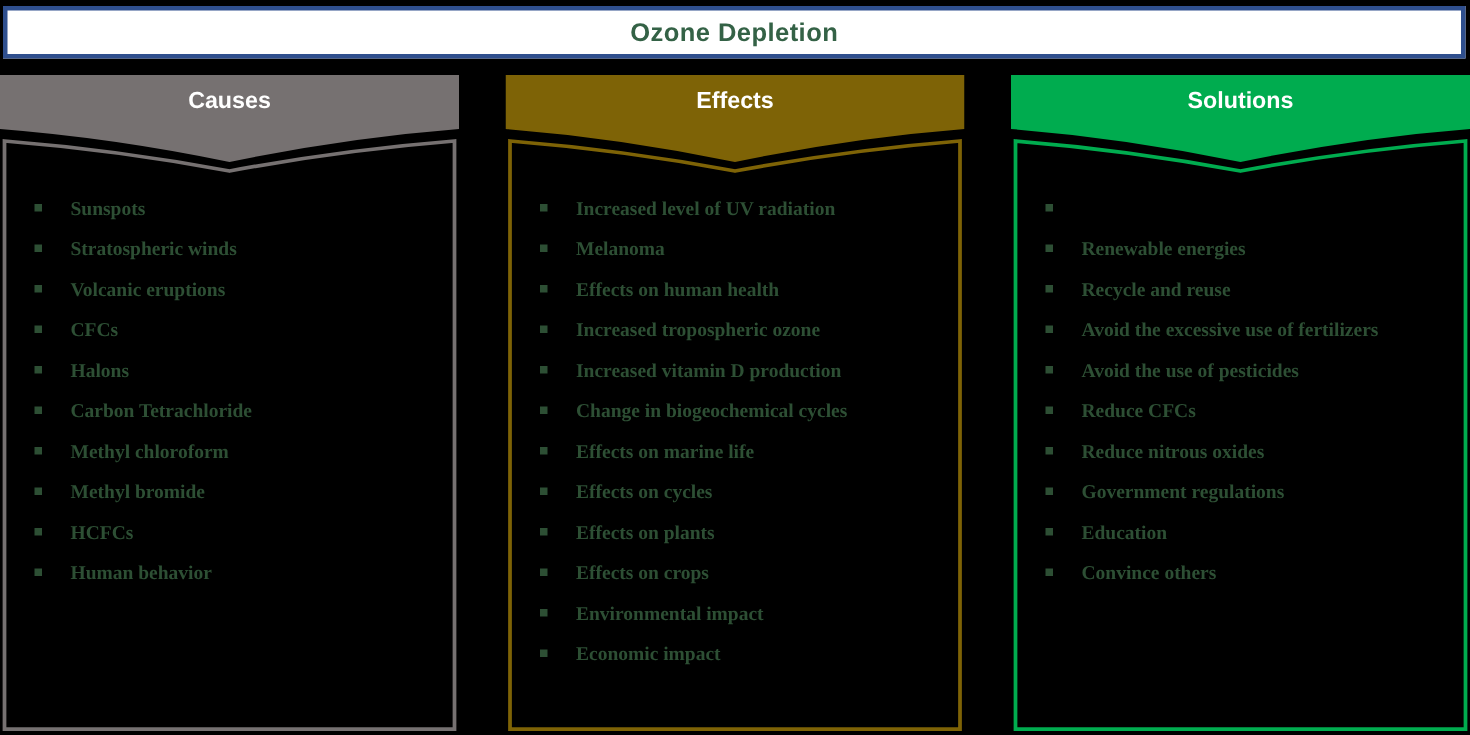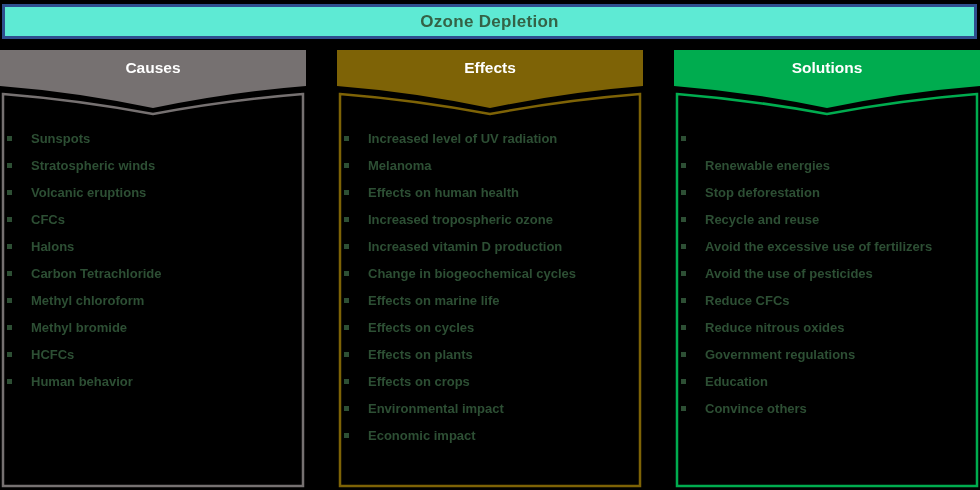--- a/index.html
+++ b/index.html
@@ -9,21 +9,21 @@
     height: 490px;
     background: var(--bg, #000);
     font-family: "Liberation Sans", sans-serif;
     overflow: hidden;
   }
   .title-bar {
     position: absolute;
     left: 2px; top: 4px;
     width: 969px; height: 29px;
     border: 3px solid var(--title-border, #2F4F8E);
-    background: #5eead4;
+    background: #ffffff;
     display: flex; align-items: center; justify-content: center;
   }
   .title {
     font-size: 17px;
     font-weight: bold;
     color: var(--title-text, #346246);
     letter-spacing: 0.3px;
   }
   .columns {
     position: absolute;
@@ -45,21 +45,22 @@
   }
   .col-items {
     position: absolute;
     top: 75px; left: 3px; right: 3px;
     margin: 0; padding: 0; list-style: none;
   }
   .item {
     display: flex;
     align-items: center;
     height: 27px;
-    padding-left: 4px;
+    padding-left: 20px;
+    font-family: Liberation Serif, serif;
   }
   .bullet {
     width: 5px; height: 5px;
     background: var(--item-text, #2D4F34);
     margin-right: 19px;
     flex: none;
   }
   .item-text {
     font-size: 13px;
     font-weight: bold;
@@ -195,24 +196,20 @@
       <ul class="col-items">
           <li class="item">
             <span class="bullet"></span>
           </li>
           <li class="item">
             <span class="bullet"></span>
             <span class="item-text">Renewable energies</span>
           </li>
           <li class="item">
             <span class="bullet"></span>
-            <span class="item-text">Stop deforestation</span>
-          </li>
-          <li class="item">
-            <span class="bullet"></span>
             <span class="item-text">Recycle and reuse</span>
           </li>
           <li class="item">
             <span class="bullet"></span>
             <span class="item-text">Avoid the excessive use of fertilizers</span>
           </li>
           <li class="item">
             <span class="bullet"></span>
             <span class="item-text">Avoid the use of pesticides</span>
           </li>

